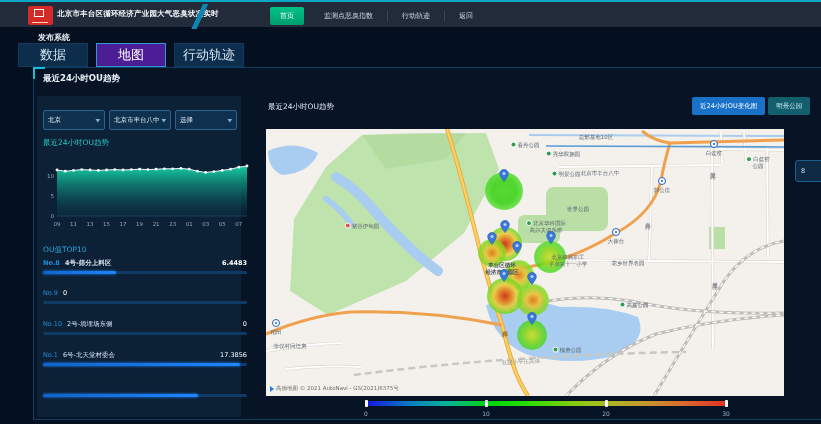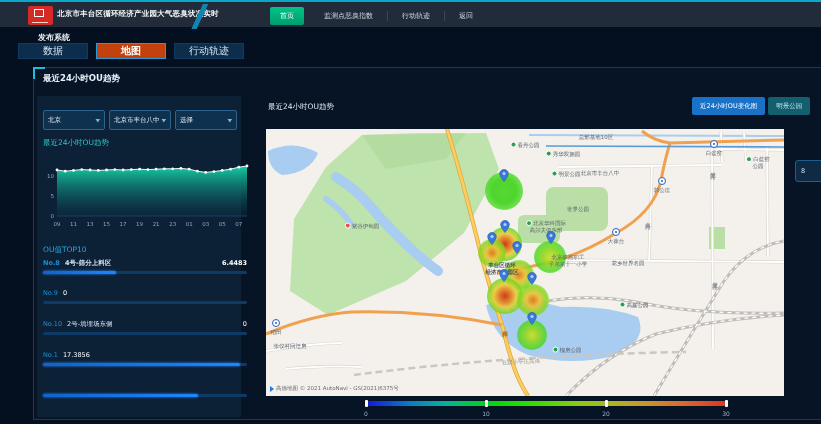--- a/index.html
+++ b/index.html
@@ -13,22 +13,22 @@
   .logo .ln{position:absolute;left:4px;bottom:2px;width:16px;height:1px;background:#ffd;opacity:.8;}
   .apptitle{position:absolute;left:57px;top:7px;font-size:7.5px;font-weight:bold;color:#f2f6fa;letter-spacing:.2px;}
   .slash{position:absolute;left:186px;top:2px;width:26px;height:25px;background:linear-gradient(115deg,transparent 44%,#0d86b4 46%,#0d86b4 58%,transparent 60%);}
   .navitems{position:absolute;left:222px;top:0;height:27px;display:flex;align-items:center;gap:2px;padding-left:48px;}
   .navitem{position:relative;padding:4px 12px;font-size:7px;color:#cfd8e4;cursor:pointer;text-align:center;}
   .navitem.active{background:linear-gradient(180deg,#00c389,#009e6d);color:#fff;border-radius:2px;padding:4px 10px;margin-right:6px;}
   .navsep{width:1px;height:10px;background:#3a4656;}
 
   .publabel{position:absolute;left:38px;top:32px;font-size:8px;font-weight:bold;color:#e8eef6;}
   .tabs{position:absolute;left:18px;top:43px;display:flex;gap:8px;}
-  .tab{width:70px;height:16px;background:#0c2d4b;color:#d5e4f2;font-size:10px;display:flex;align-items:center;justify-content:center;cursor:pointer;border:1px solid #123a5e;}
-  .tab.active{background:#c2410c;border-color:#2d9ad6;color:#fff;font-weight:bold;}
+  .tab{width:70px;height:24px;background:#0c2d4b;color:#d5e4f2;font-size:13px;display:flex;align-items:center;justify-content:center;cursor:pointer;border:1px solid #123a5e;}
+  .tab.active{background:#4c1d95;border-color:#2d9ad6;color:#fff;}
 
   
   .panel{position:absolute;left:5px;top:67px;width:811px;height:353px;background:#061426;border:1px solid #0e3f63;margin-left:28px;}
   .panel .corner{position:absolute;left:-1px;top:-1px;width:12px;height:12px;border-left:2px solid #19c0d8;border-top:2px solid #19c0d8;}
   .paneltitle{position:absolute;left:9px;top:5px;font-size:8.5px;color:#eaf2fa;font-weight:bold;}
 
   
   .leftcard{position:absolute;left:3px;top:28px;width:204px;height:321px;background:#0c2036;}
   .selrow{position:absolute;left:6px;top:14px;display:flex;gap:4px;}
   .sel{width:62px;height:20px;background:#0f3150;border:1px solid #2a6290;border-radius:2px;color:#e7eff7;font-size:6.5px;display:flex;align-items:center;padding:0 4px;justify-content:space-between;cursor:pointer;}
@@ -196,20 +196,21 @@
             <div class="t10line">
               <span class="t10rank">No.10</span>
               <span class="t10name">2号-填埋场东侧</span>
               <span class="t10val">0</span>
             </div>
             <div class="t10track"></div>
           </div>
           <div class="t10row" style="top: 255px;">
             <div class="t10line">
               <span class="t10rank">No.1</span>
+              <span class="t10name">6号-北天堂村委会</span>
               <span class="t10val">17.3856</span>
             </div>
             <div class="t10track"></div>
             <div class="t10fill" style="width: 197.037px;"></div>
           </div>
           <div class="t10row" style="top: 286px;">
             <div class="t10track"></div>
             <div class="t10fill" style="width: 155.15px;"></div>
           </div>
         </div>

